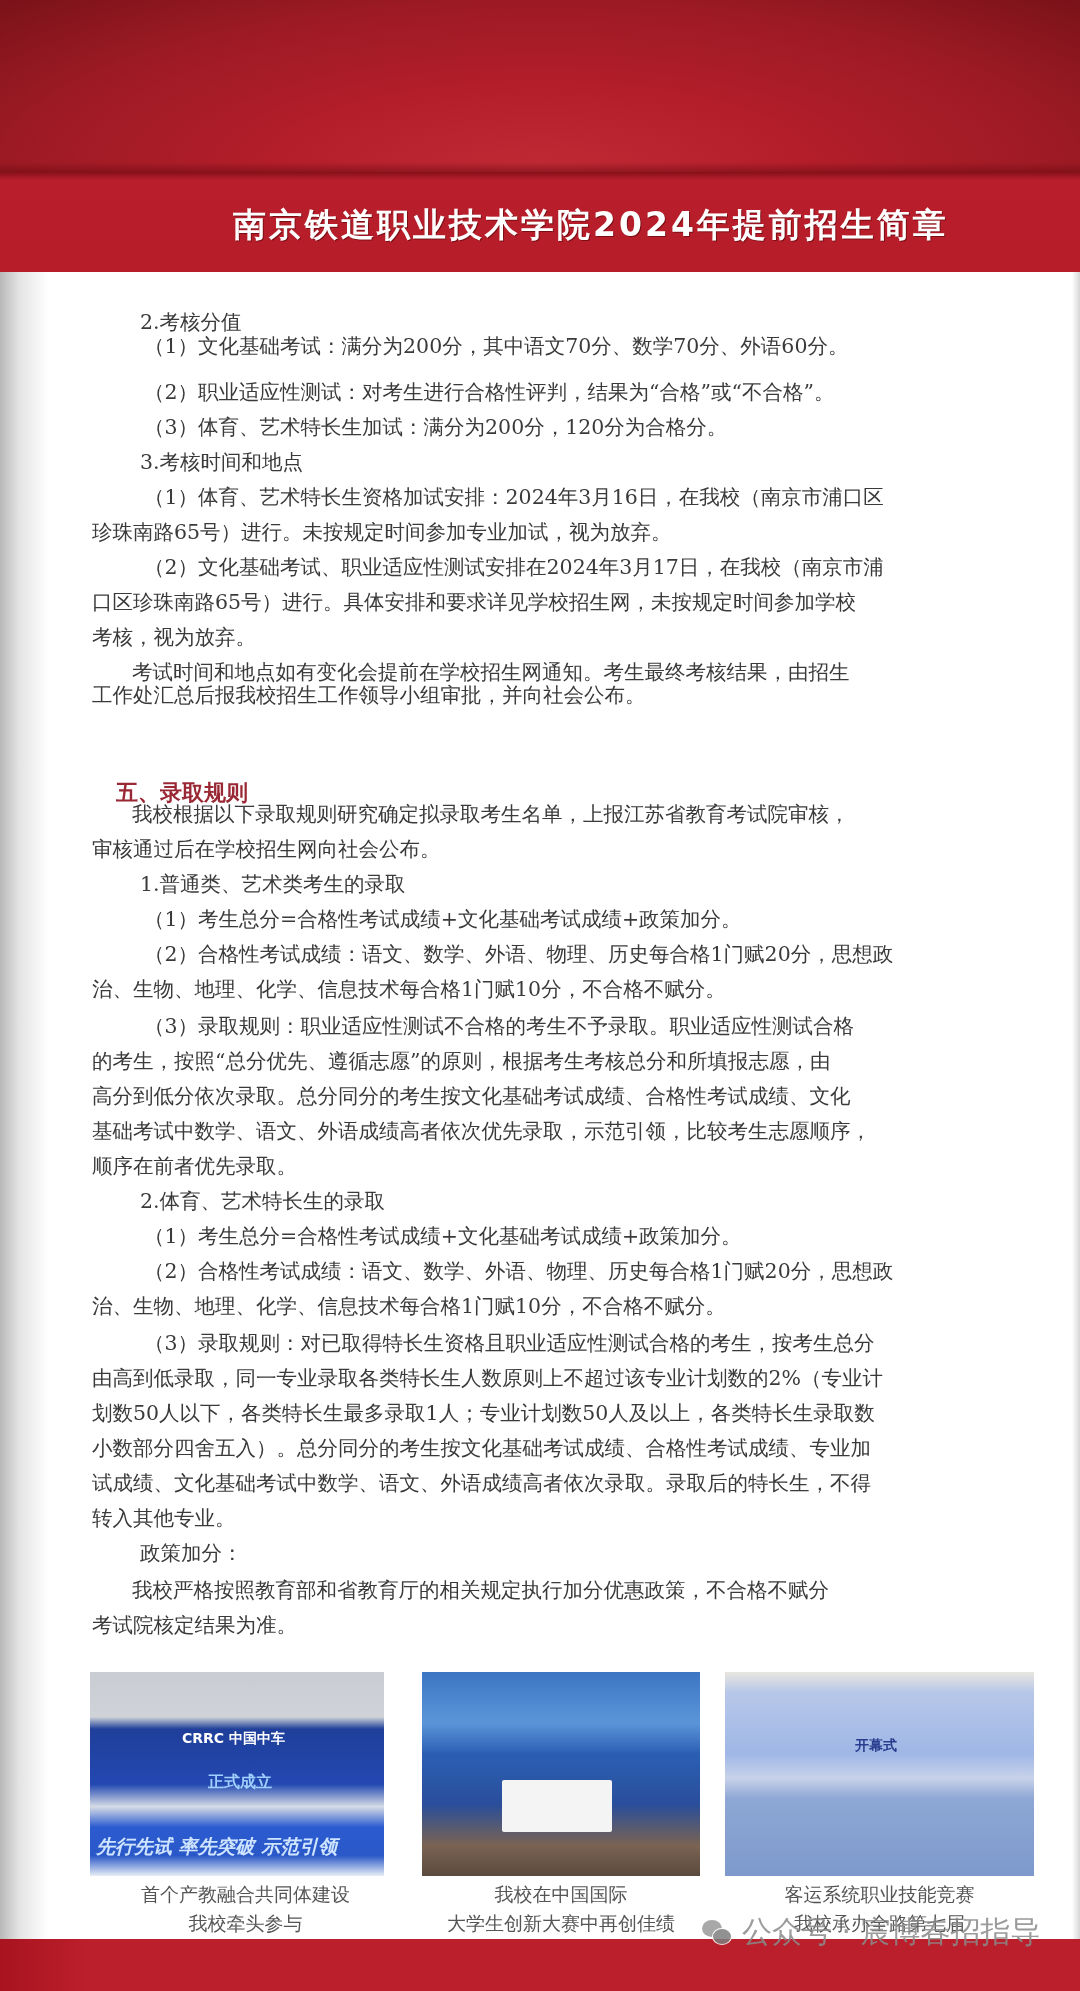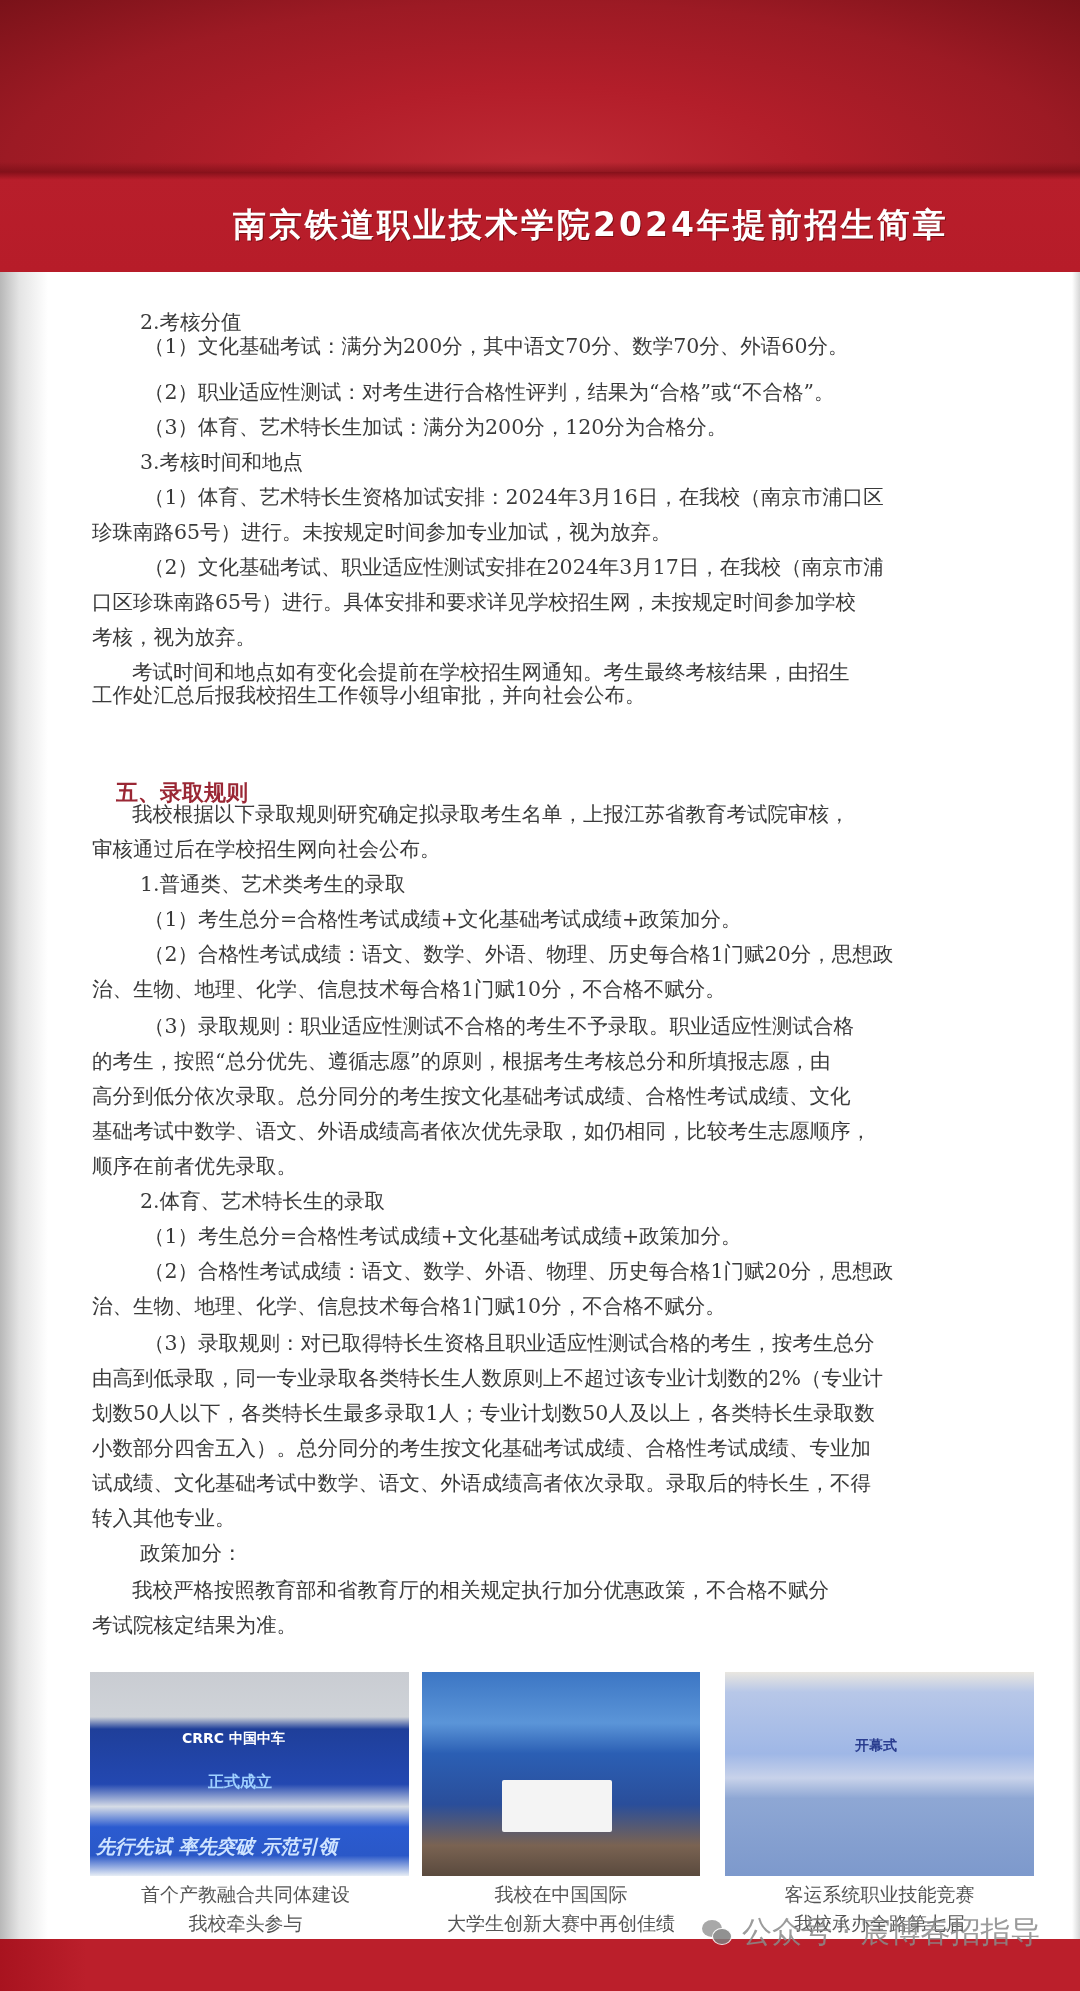--- a/index.html
+++ b/index.html
@@ -25,21 +25,21 @@
     background:linear-gradient(to right,#a8131f 0%,#bb1f2b 8%,#bb1f2b 100%); }
   .content { position:absolute; left:92px; top:300px; width:900px; color:#3a3a3a;
     font-size:20.5px; }
   .line { position:absolute; white-space:nowrap; left:0; }
   .ind1 { left:40px; }
   .ind2 { left:48px; }
   .ind3 { left:52px; }
   .sec-head { color:#9a2734; font-family:"DejaVu Sans","Liberation Sans",sans-serif; font-size:22px; font-weight:bold; left:25px; }
   .photos { position:absolute; top:1672px; left:0; width:1080px; height:200px; }
   .photo { position:absolute; overflow:hidden; }
-  .p1 { left:90px; top:0; width:319px; height:204px;
+  .p1 { left:90px; top:0; width:294px; height:204px;
     background:linear-gradient(to bottom,#c9ccd2 0%,#cfd3d8 22%,#1f3f9a 28%,#2348b1 55%,#d6dce6 66%,#2b5bd0 76%,#2a58c8 90%,#e8eef5 100%); }
   .p2 { left:422px; top:0; width:278px; height:204px;
     background:linear-gradient(to bottom,#3c76c4 0%,#5b95d8 25%,#2b5fb4 40%,#2a4e9a 65%,#7a6352 85%,#5a4a3e 100%); }
   .p3 { left:725px; top:0; width:309px; height:204px;
     background:linear-gradient(to bottom,#e9e6e0 0%,#b7c7e8 10%,#9fb7e6 40%,#c8d2ea 52%,#8ea7d4 62%,#7d99cc 100%); }
   .photo .banner { position:absolute; color:#fff; font-family:"DejaVu Sans",sans-serif; font-weight:bold; white-space:nowrap; }
   .caption { position:absolute; top:1880px; text-align:center; color:#555; font-size:19px; line-height:29px; }
   .cap1 { left:90px; width:311px; }
   .cap2 { left:422px; width:278px; }
   .cap3 { left:725px; width:309px; }
@@ -80,21 +80,21 @@
   <div class="line sec-head" style="top:462px; left:24px;margin-top:16px;">五、录取规则</div>
   <div class="line ind1" style="top:500px">我校根据以下录取规则研究确定拟录取考生名单，上报江苏省教育考试院审核，</div>
   <div class="line" style="top:535px">审核通过后在学校招生网向社会公布。</div>
   <div class="line ind2" style="top:570px">1.普通类、艺术类考生的录取</div>
   <div class="line ind3" style="top:605px">（1）考生总分=合格性考试成绩+文化基础考试成绩+政策加分。</div>
   <div class="line ind3" style="top:640px">（2）合格性考试成绩：语文、数学、外语、物理、历史每合格1门赋20分，思想政</div>
   <div class="line" style="top:675px">治、生物、地理、化学、信息技术每合格1门赋10分，不合格不赋分。</div>
   <div class="line ind3" style="top:712px">（3）录取规则：职业适应性测试不合格的考生不予录取。职业适应性测试合格</div>
   <div class="line" style="top:747px">的考生，按照“总分优先、遵循志愿”的原则，根据考生考核总分和所填报志愿，由</div>
   <div class="line" style="top:782px">高分到低分依次录取。总分同分的考生按文化基础考试成绩、合格性考试成绩、文化</div>
-  <div class="line" style="top:817px">基础考试中数学、语文、外语成绩高者依次优先录取，如仍相同，比较考生志愿顺序，</div>
+  <div class="line" style="top:817px">基础考试中数学、语文、外语成绩高者依次优先录取，示范引领，比较考生志愿顺序，</div>
   <div class="line" style="top:852px">顺序在前者优先录取。</div>
   <div class="line ind2" style="top:887px">2.体育、艺术特长生的录取</div>
   <div class="line ind3" style="top:922px">（1）考生总分=合格性考试成绩+文化基础考试成绩+政策加分。</div>
   <div class="line ind3" style="top:957px">（2）合格性考试成绩：语文、数学、外语、物理、历史每合格1门赋20分，思想政</div>
   <div class="line" style="top:992px">治、生物、地理、化学、信息技术每合格1门赋10分，不合格不赋分。</div>
   <div class="line ind3" style="top:1029px">（3）录取规则：对已取得特长生资格且职业适应性测试合格的考生，按考生总分</div>
   <div class="line" style="top:1064px">由高到低录取，同一专业录取各类特长生人数原则上不超过该专业计划数的2%（专业计</div>
   <div class="line" style="top:1099px">划数50人以下，各类特长生最多录取1人；专业计划数50人及以上，各类特长生录取数</div>
   <div class="line" style="top:1134px">小数部分四舍五入）。总分同分的考生按文化基础考试成绩、合格性考试成绩、专业加</div>
   <div class="line" style="top:1169px">试成绩、文化基础考试中数学、语文、外语成绩高者依次录取。录取后的特长生，不得</div>

